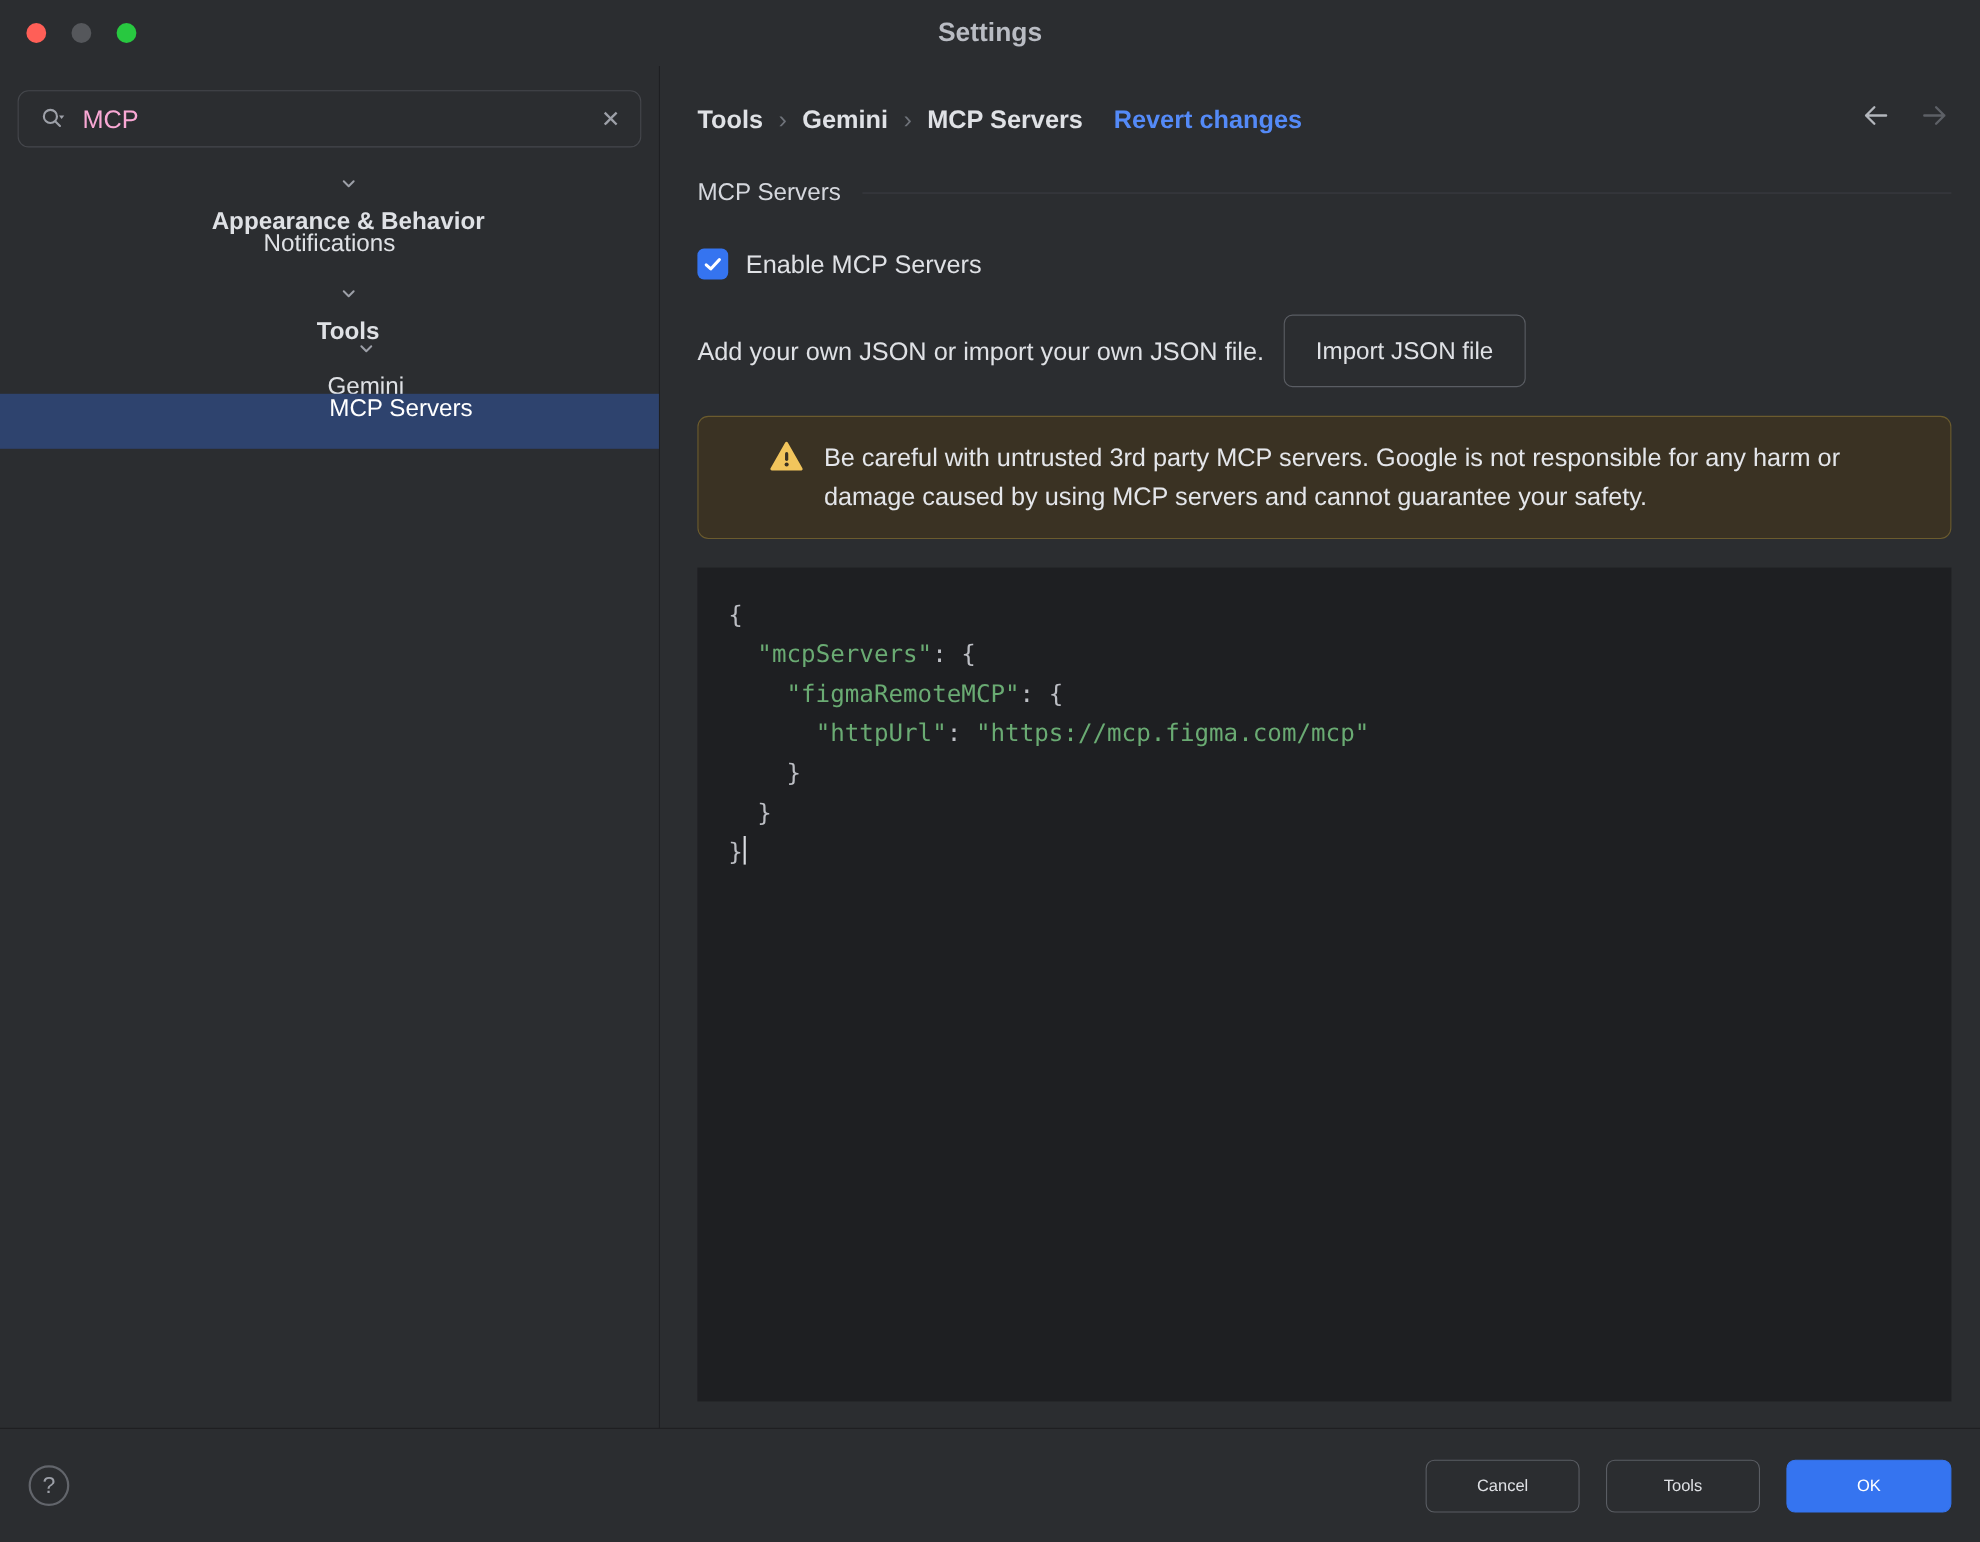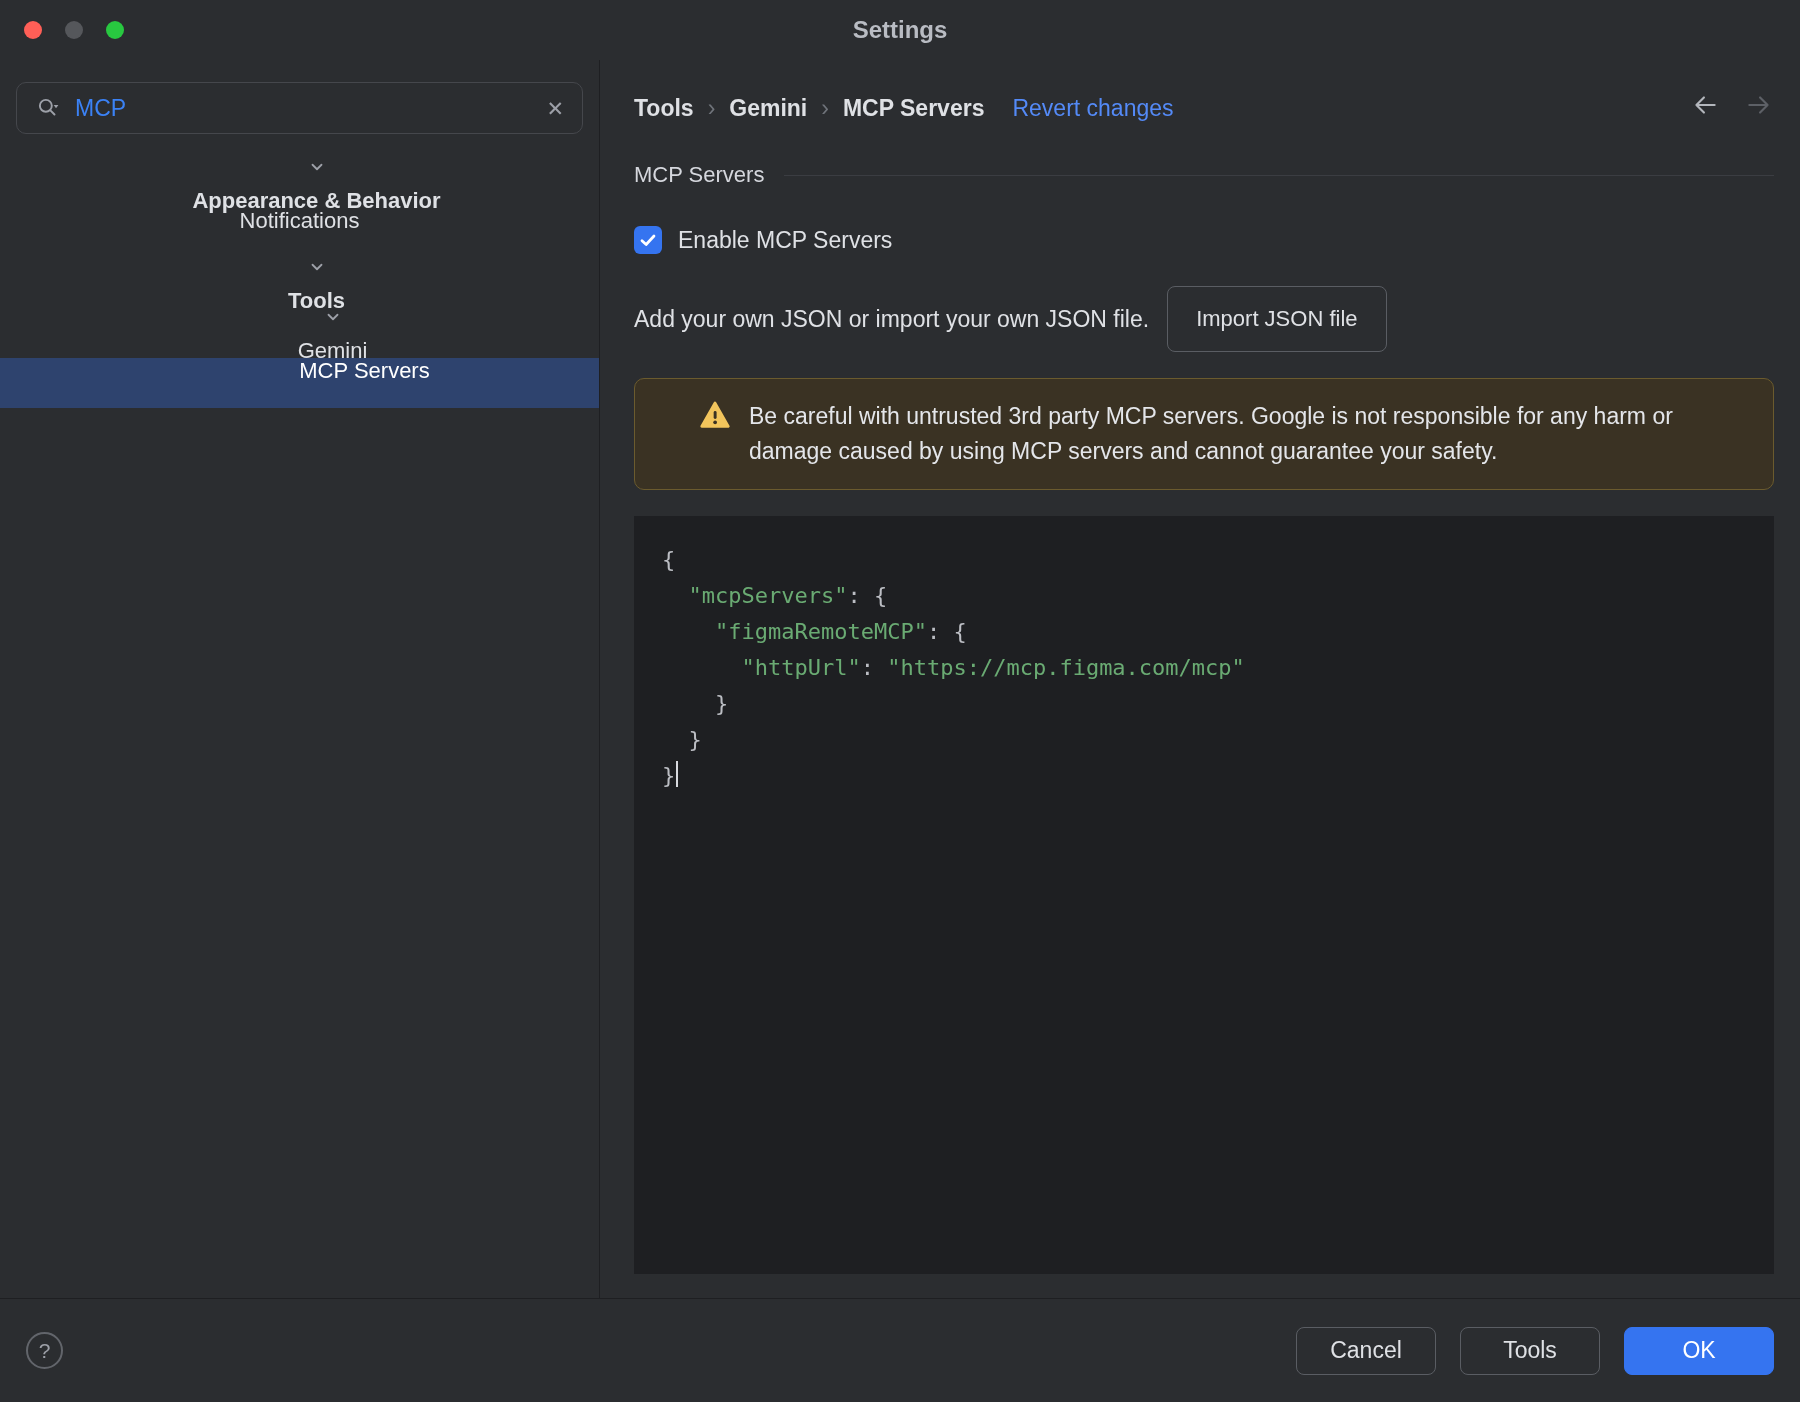--- a/index.html
+++ b/index.html
@@ -21,41 +21,41 @@
   .light.green { background:#28c840; }
   .win-title { font-size:24px; font-weight:700; color:#b9bcc3; }
 
   
   .main { flex:1; display:flex; min-height:0; }
 
   
   .sidebar { flex:0 0 600px; width:600px; border-right:1px solid #1e1f22; padding-top:22px; display:flex; flex-direction:column; }
   .searchbox { margin:0 16px 24px 16px; height:52px; border:1px solid #45474c; border-radius:10px;
                display:flex; align-items:center; padding:0 18px; gap:14px; background:#2b2d30; }
-  .searchbox input { flex:1; background:transparent; border:none; outline:none; color:#3b82f6;
+  .searchbox input { flex:1; background:transparent; border:none; outline:none; color:#f9a8d4;
                      font-size:23px; font-family:"Liberation Sans", sans-serif; }
   .clear-x { color:#9da0a8; font-size:21px; line-height:1; cursor:default; }
 
   .tree { display:flex; flex-direction:column; }
   .tree-row { height:50px; display:flex; align-items:center; gap:12px; font-size:22px; color:#dfe1e5;flex-direction:column; }
   .tree-row.bold { font-weight:700; }
   .tree-row.selected { background:#2e436e; color:#ffffff; }
   .chev { display:flex; align-items:center; }
   .pl-0 { padding-left:34px; }
   .pl-1 { }
   .pl-1c { padding-left:66px; }
   .pl-2 { padding-left:130px; }
 
   
   .content { flex:1; min-width:0; display:flex; flex-direction:column; padding:32px 26px 24px 34px; }
 
   .crumbs { display:flex; align-items:center; gap:14px; font-size:23px; }
   .crumb { font-weight:700; color:#dfe1e5; }
   .crumb-sep { color:#6f737a; font-size:23px; font-weight:400; }
-  .revert-link { color:#548af7; margin-left:14px; font-weight:400; cursor:default; }
+  .revert-link { color:#548af7; margin-left:14px; font-weight:700; cursor:default; }
   .crumb-spacer { flex:1; }
   .nav-arrows { display:flex; align-items:center; gap:24px; }
 
   .sec-header { margin-top:38px; display:flex; align-items:center; gap:20px; }
   .sec-title { font-size:22px; color:#d5d7dd; white-space:nowrap; }
   .sec-rule { flex:1; height:1px; background:#3b3d42; }
 
   .check-row { margin-top:38px; display:flex; align-items:center; gap:16px; }
   .checkbox { width:28px; height:28px; border-radius:6px; background:#3574f0; display:flex; align-items:center; justify-content:center; }
   .check-label { font-size:23px; }
@@ -72,21 +72,21 @@
   .code-line { white-space:pre; font-family:"DejaVu Sans Mono", monospace; font-size:22px; line-height:36px; color:#bcbec4; }
   .tok-s { color:#6aab73; }
   .cursor { display:inline-block; width:2px; height:26px; background:#d8dadf; vertical-align:-4px; margin-left:1px; }
 
   
   .bottombar { flex:0 0 104px; border-top:1px solid #1e1f22; display:flex; align-items:center; padding:0 26px; gap:24px; }
   .help-circle { width:37px; height:37px; border-radius:50%; border:2px solid #62656b; color:#9da0a8;
                  display:flex; align-items:center; justify-content:center; font-size:21px; font-weight:400; }
   .bb-spacer { flex:1; }
   .foot-btn { height:48px; min-width:140px; padding:0 30px; border:1px solid #5a5d63; border-radius:8px;
-              background:transparent; color:#dfe1e5; font-size:23px; font-family:"Liberation Sans", sans-serif; cursor:default; }
+              background:transparent; color:#dfe1e5; font-size:15px; font-family:"Liberation Sans", sans-serif; cursor:default; }
   .foot-btn.primary { background:#3574f0; border-color:#3574f0; color:#ffffff; min-width:150px; }
 </style>
 </head>
 <body>
 
 <div class="window">
 
   <div class="titlebar">
     <div class="traffic">
       <span class="light red"></span>

